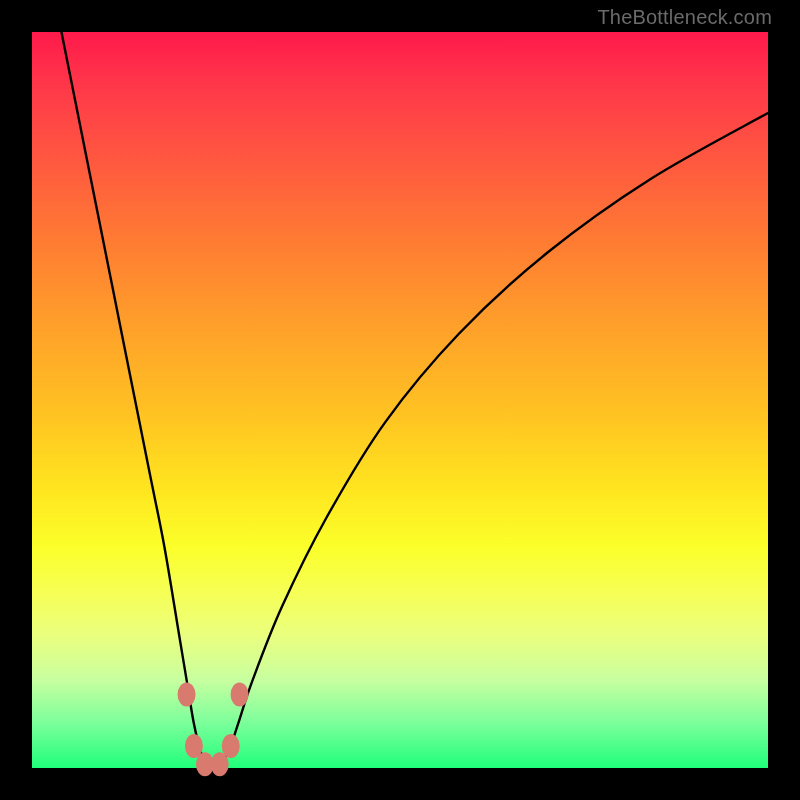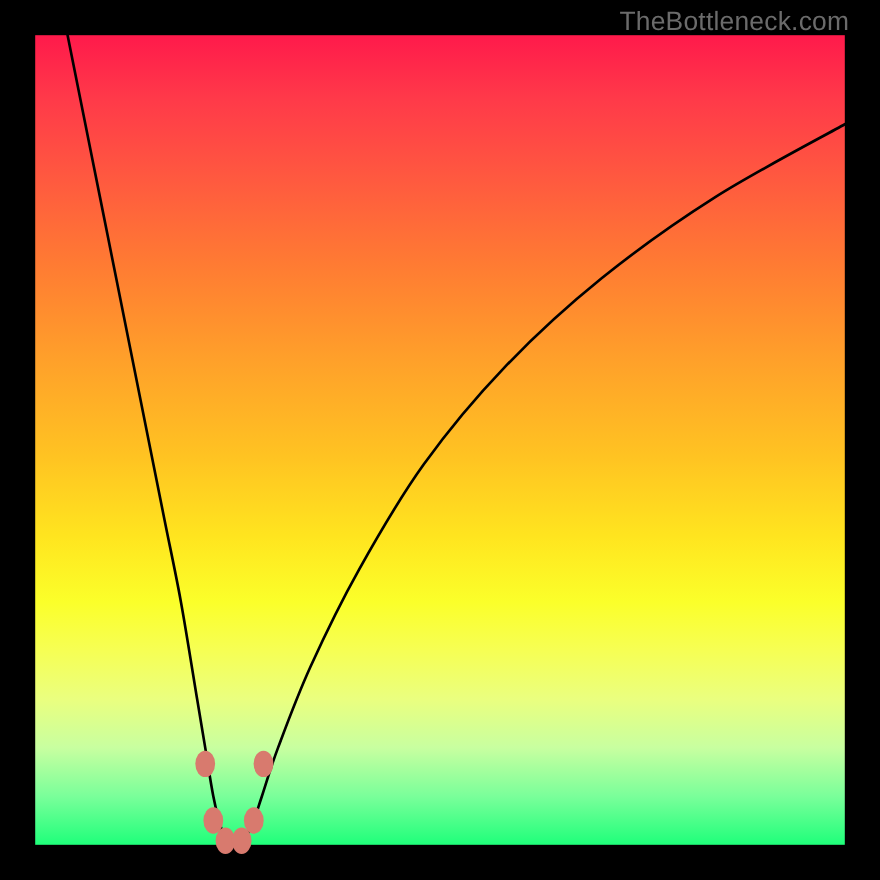--- a/index.html
+++ b/index.html
@@ -41,21 +41,21 @@
       #c8ffa0 88%,
       #7aff9a 94%,
       #1fff7a 100%
     );
   }
   .watermark {
     position: absolute;
     top: 6px;
     right: 28px;
     color: #6b6b6b;
-    font-size: 24px;
+    font-size: 20px;
     font-weight: 500;
     letter-spacing: 0.2px;
     user-select: none;
   }
   svg.curve {
     position: absolute;
     top: 0;
     left: 0;
     width: 736px;
     height: 736px;

